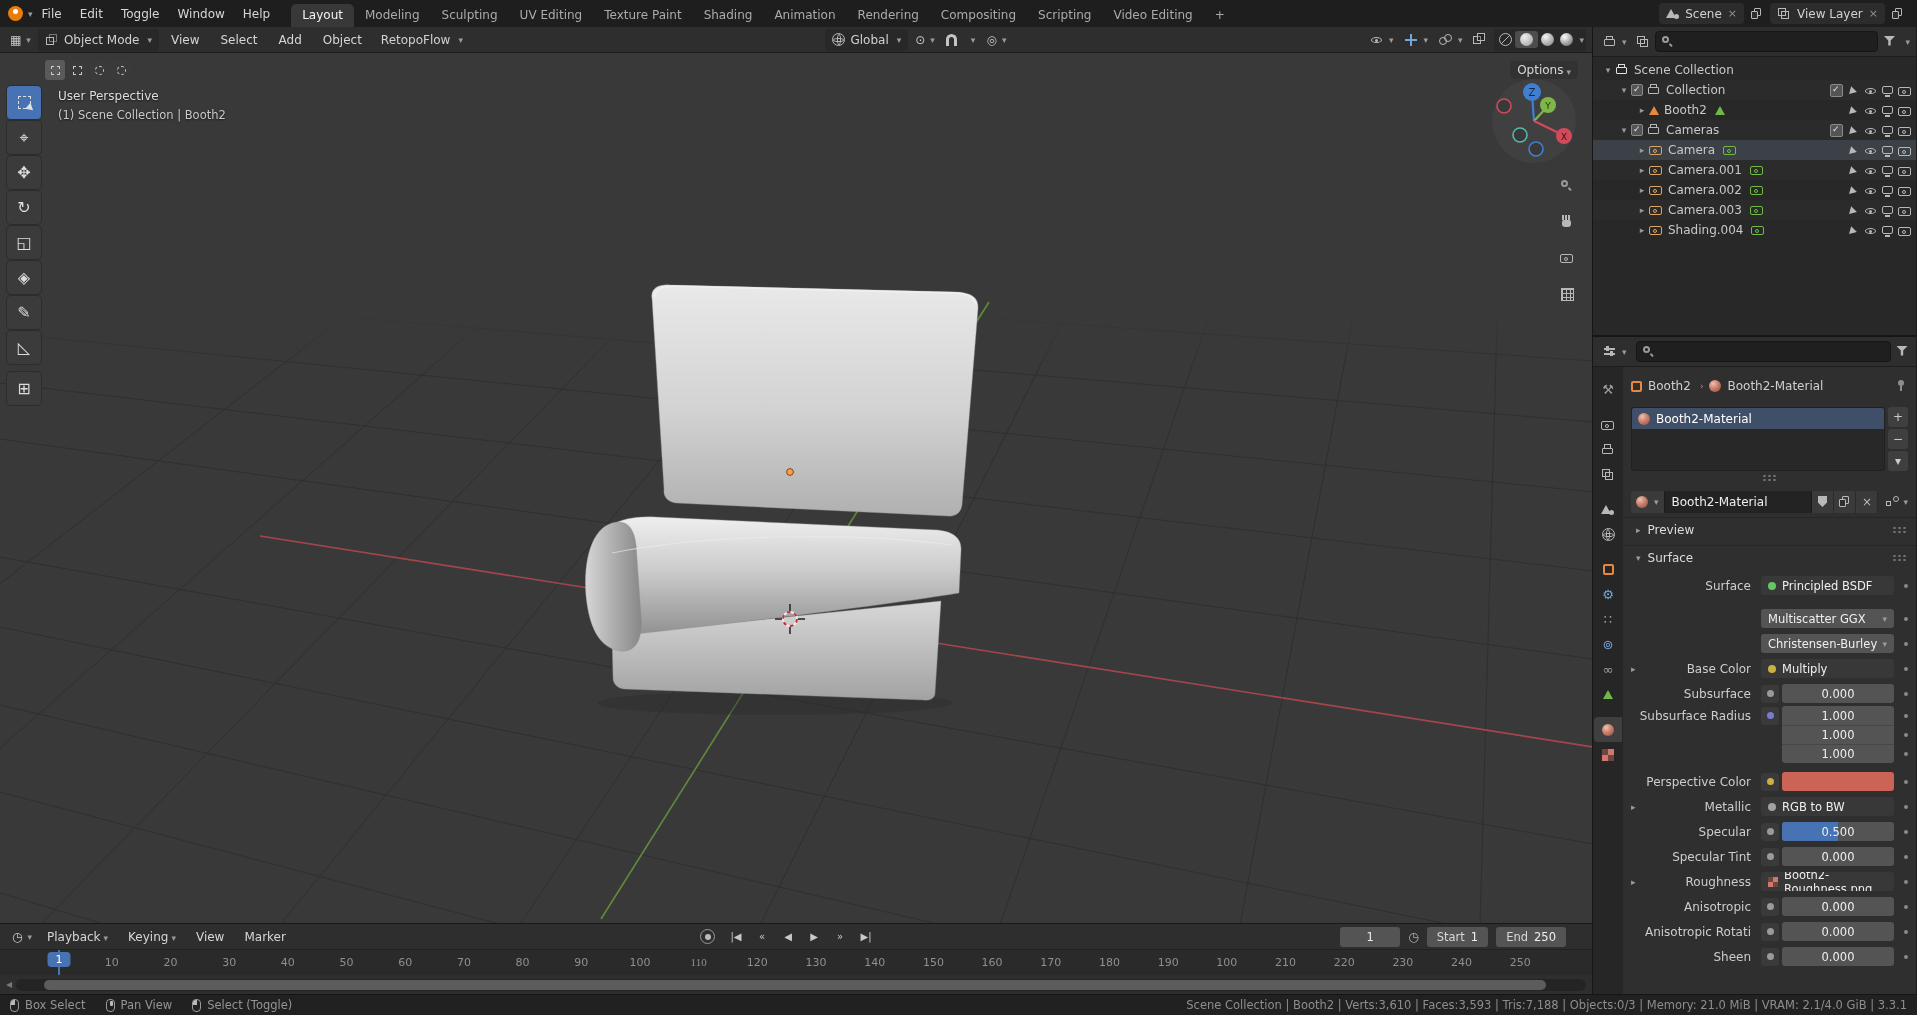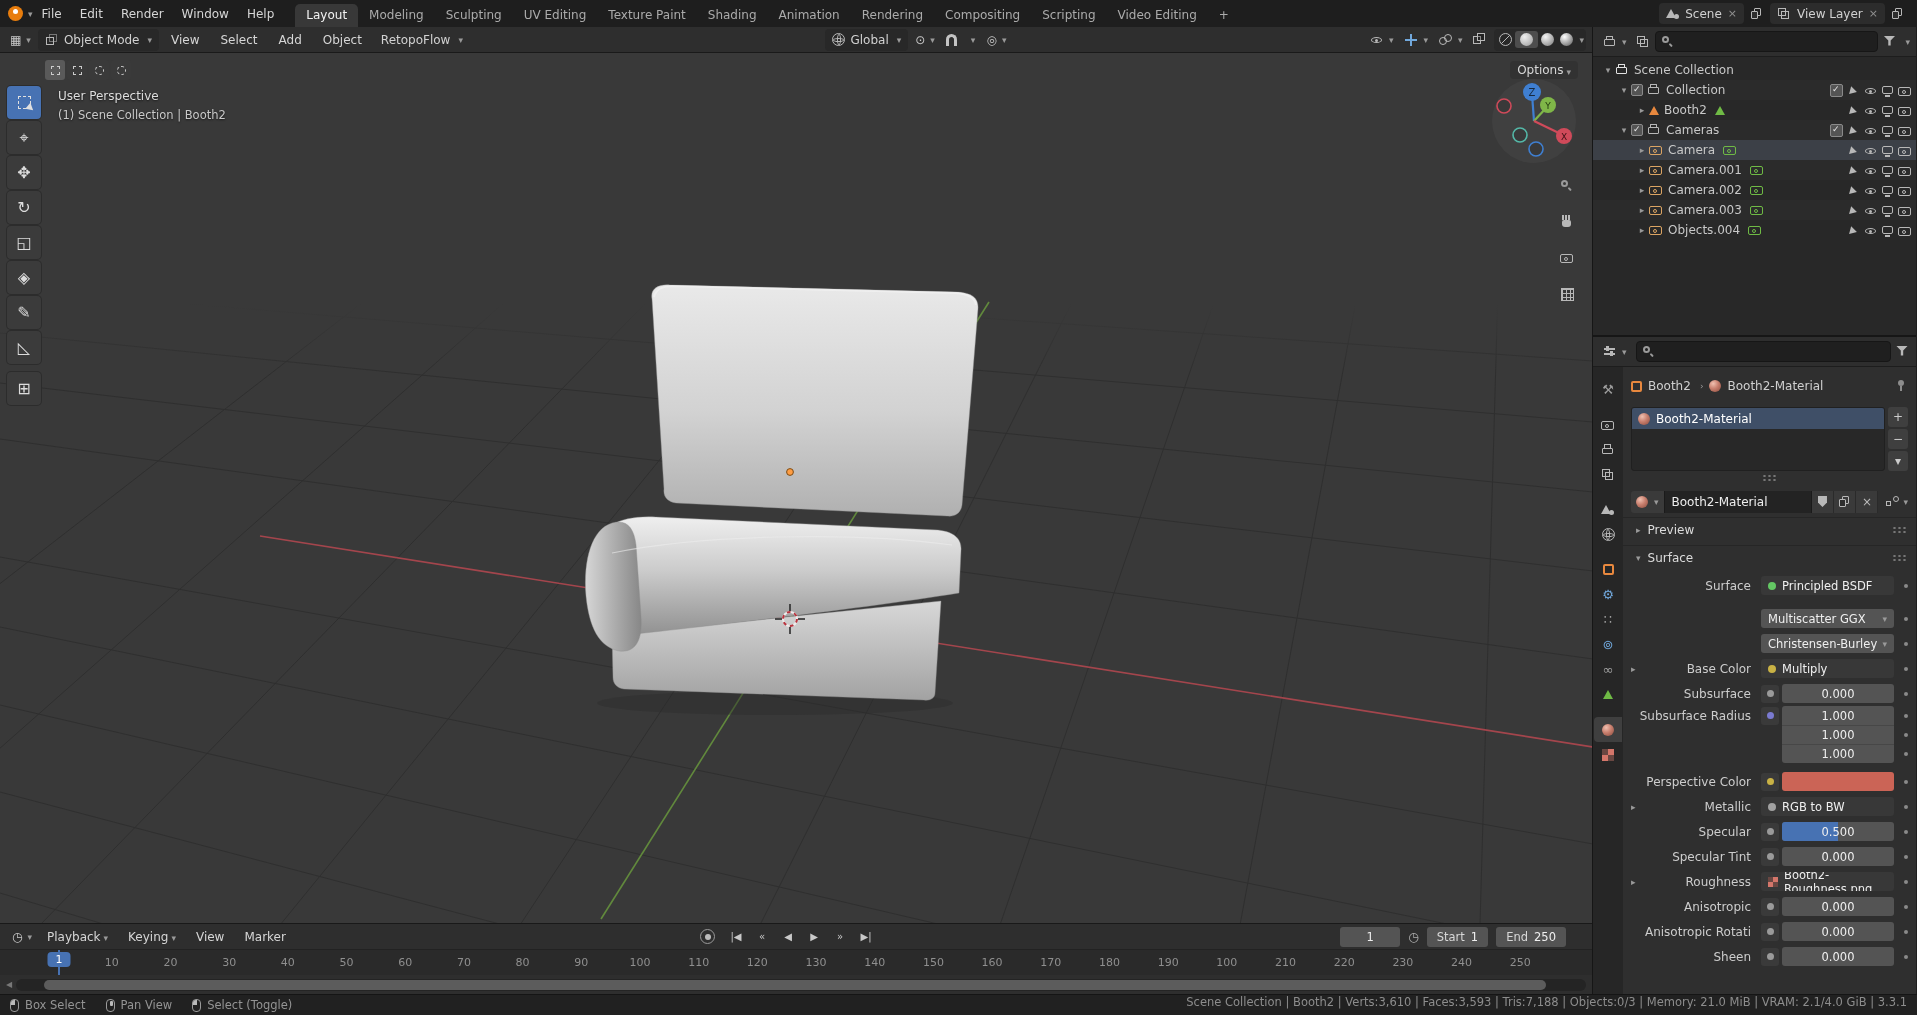--- a/index.html
+++ b/index.html
@@ -171,35 +171,35 @@
 .tl-field{background:#545454;border-radius:3px;height:20px;display:flex;align-items:center;justify-content:center;color:#f0f0f0;font-size:11.5px;gap:6px;padding:0 10px}
 .tl-field .lab{color:#d8d8d8}
 .tl-ruler{height:26px;background:#2a2a2a;position:relative;border-top:1px solid #222;flex:none}
 .tick-label{position:absolute;top:6px;font-size:11px;color:#8f8f8f;transform:translateX(-50%)}
 .playhead-line{position:absolute;top:0;bottom:0;width:2px;background:#4772b3;transform:translateX(-1px)}
 .playhead-label{position:absolute;top:2px;transform:translateX(-50%);background:#4772b3;color:#fff;font-size:11px;padding:1px 8px;border-radius:4px;z-index:2}
 .tl-scroll{flex:1;display:flex;align-items:center;padding:0 6px;gap:4px}
 .tl-track{flex:1;height:12px;background:#242424;border-radius:6px;position:relative}
 .tl-thumb{position:absolute;left:28px;right:40px;top:1px;bottom:1px;background:#5c5c5c;border-radius:5px}
 
-.statusbar{height:21px;background:#212121;display:flex;padding:0 10px;gap:20px;font-size:11.5px;color:#949494;border-top:1px solid #151515;flex:none}
+.statusbar{height:21px;background:#212121;display:flex;align-items:center;padding:0 10px;gap:20px;font-size:11.5px;color:#949494;border-top:1px solid #151515;flex:none}
 .hint{display:flex;align-items:center;gap:6px}
 .sb-stats{margin-left:auto;color:#8d8d8d;white-space:nowrap}
 </style>
 </head>
 <body>
 
 <div id="app">
 
   <div class="topbar">
     <span class="ic i-blender" style="margin-right:2px"></span>
     <span class="chev">▾</span>
     <span class="menu-item">File</span>
     <span class="menu-item">Edit</span>
-    <span class="menu-item">Render</span>
+    <span class="menu-item">Toggle</span>
     <span class="menu-item">Window</span>
     <span class="menu-item">Help</span>
     <div class="ws-tabs">
       <span class="ws-tab active">Layout</span>
       <span class="ws-tab">Modeling</span>
       <span class="ws-tab">Sculpting</span>
       <span class="ws-tab">UV Editing</span>
       <span class="ws-tab">Texture Paint</span>
       <span class="ws-tab">Shading</span>
       <span class="ws-tab">Animation</span>
@@ -502,21 +502,21 @@
             <span class="tick-label" style="left: 111.816px;">10</span>
             <span class="tick-label" style="left: 170.501px;">20</span>
             <span class="tick-label" style="left: 229.186px;">30</span>
             <span class="tick-label" style="left: 287.871px;">40</span>
             <span class="tick-label" style="left: 346.557px;">50</span>
             <span class="tick-label" style="left: 405.241px; text-align: center;">60</span>
             <span class="tick-label" style="left: 463.926px;">70</span>
             <span class="tick-label" style="left: 522.611px;">80</span>
             <span class="tick-label" style="left: 581.297px;">90</span>
             <span class="tick-label" style="left: 639.981px;">100</span>
-            <span class="tick-label" style="left: 698.667px;">110</span>
+            <span class="tick-label" style="left: 698.667px; font-family: Liberation Serif, serif;">110</span>
             <span class="tick-label" style="left: 757.351px;">120</span>
             <span class="tick-label" style="left: 816.037px;">130</span>
             <span class="tick-label" style="left: 874.721px;">140</span>
             <span class="tick-label" style="left: 933.407px;">150</span>
             <span class="tick-label" style="left: 992.091px;">160</span>
             <span class="tick-label" style="left: 1050.78px;">170</span>
             <span class="tick-label" style="left: 1109.46px; text-align: right;">180</span>
             <span class="tick-label" style="left: 1168.15px;">190</span>
             <span class="tick-label" style="left: 1226.83px;">100</span>
             <span class="tick-label" style="left: 1285.52px;">210</span>
@@ -638,21 +638,21 @@
             <span class="ol-right">
                 <span class="ic i-pointer"></span>
                 <span class="ic i-eye"></span>
                 <span class="ic i-screen"></span>
                 <span class="ic i-cam2"></span>
               </span>
           </div>
           <div class="ol-row" style="padding-left:42px">
             <span class="ol-exp">▸</span>
             <span class="ic i-cam2" style="color:#dba463"></span>
-            <span class="ol-label">Objects.004</span>
+            <span class="ol-label">Shading.004</span>
             <span class="ic i-cam2 green" style="margin-left:8px"></span>
             <span class="ol-right">
                 <span class="ic i-pointer"></span>
                 <span class="ic i-eye"></span>
                 <span class="ic i-screen"></span>
                 <span class="ic i-cam2"></span>
               </span>
           </div>
         </div>
       </div>

